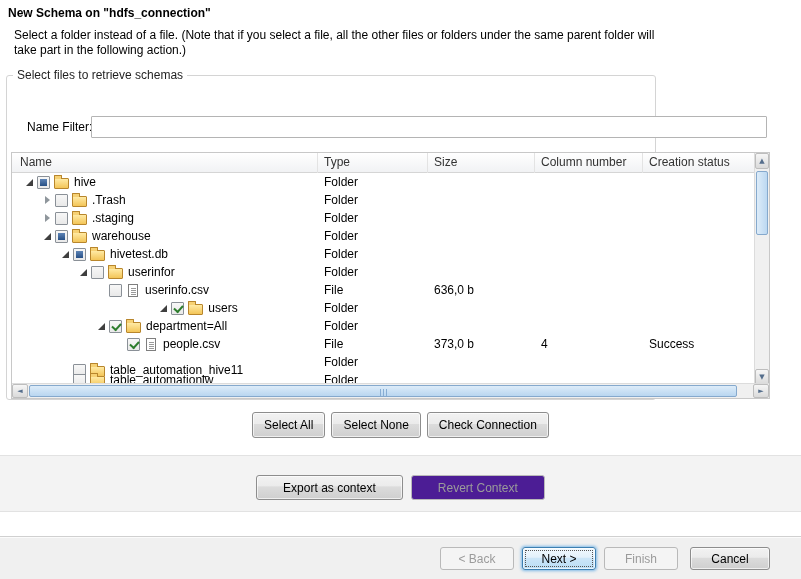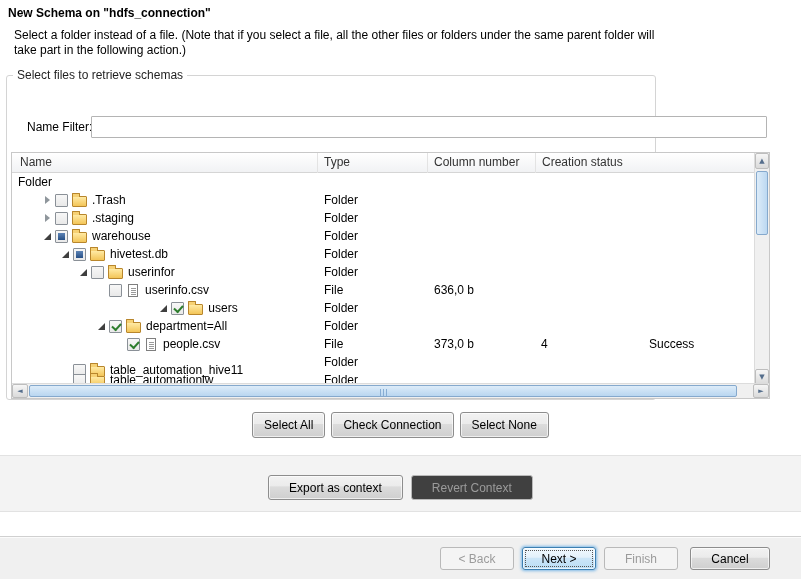--- a/index.html
+++ b/index.html
@@ -114,22 +114,22 @@
     background:linear-gradient(#f1f9fe 0%,#e3f1fb 45%,#cde6f8 46%,#badef5 100%);
     outline:1px dotted #555; outline-offset:-4px; }
 
   .mid-buttons { position:absolute; left:0; top:412px; width:801px; height:30px;
     display:flex; justify-content:center; gap:6px; }
   .mid-buttons .w7btn { height:26px; padding:0 11px; }
 
   .context-band { position:absolute; left:0; top:455px; width:801px; height:57px;
     background:#f3f3f3; border-top:1px solid #e2e2e2; border-bottom:1px solid #e2e2e2;
     display:flex; justify-content:center; align-items:flex-start; gap:8px; padding-top:19px; }
-  .context-band .w7btn { height:25px; padding:0 20px; }
-  .context-band .w7btn.disabled { background:#404040; }
+  .context-band .w7btn { height:25px; padding:0 26px; }
+  .context-band .w7btn.disabled { background:#4c1d95; }
 
   .bottom-sep { position:absolute; left:0; top:536px; width:801px; height:0;
     border-top:1px solid #d0d0d0; border-bottom:1px solid #fbfbfb; }
   .button-bar { position:absolute; left:0; top:538px; width:801px; height:41px; background:#f0f0f0; }
   .button-bar .w7btn { position:absolute; top:9px; height:23px; }
   #btn-back   { left:440px; width:74px; }
   #btn-next   { left:522px; width:74px; }
   #btn-finish { left:604px; width:74px; }
   #btn-cancel { left:690px; width:80px; }
 </style>
@@ -142,26 +142,33 @@
 <fieldset class="group">
   <legend>Select files to retrieve schemas</legend>
 
   <label class="filter-label">Name Filter:</label>
   <input class="filter-input" type="text" value="" style="">
 
   <div class="tree-table">
     <div class="thead">
       <div class="hcell name">Name</div>
       <div class="hcell type">Type</div>
+      <div class="hcell size">Size</div>
       <div class="hcell colnum">Column number</div>
       <div class="hcell status">Creation status</div>
     </div>
 
     <div class="tbody" id="tree-body">
         <div class="trow">
+          <div class="cell name-cell" style="padding-left: 10px;">
+            <span class="exp expanded"></span>
+            <span class="cb filled"></span>
+            <span class="icon-folder"></span>
+            <span class="rlabel">hive</span>
+          </div>
           <div class="cell type">Folder</div>
           <div class="cell size"></div>
           <div class="cell colnum"></div>
           <div class="cell status"></div>
         </div>
         <div class="trow">
           <div class="cell name-cell" style="padding-left: 28px;">
             <span class="exp collapsed"></span>
             <span class="cb unchecked"></span>
             <span class="icon-folder"></span>
@@ -303,22 +310,22 @@
     <div class="hscroll">
       <div class="hs-btn hs-left glyph">◄</div>
       <div class="hthumb"></div>
       <div class="hs-btn hs-right glyph">►</div>
     </div>
   </div>
 </fieldset>
 
 <div class="mid-buttons">
   <button class="w7btn">Select All</button>
+  <button class="w7btn">Select None</button>
   <button class="w7btn">Check Connection</button>
-  <button class="w7btn">Select None</button>
 </div>
 
 <div class="context-band">
   <button class="w7btn">Export as context</button>
   <button class="w7btn disabled">Revert Context</button>
 </div>
 
 <div class="bottom-sep"></div>
 
 <div class="button-bar">

